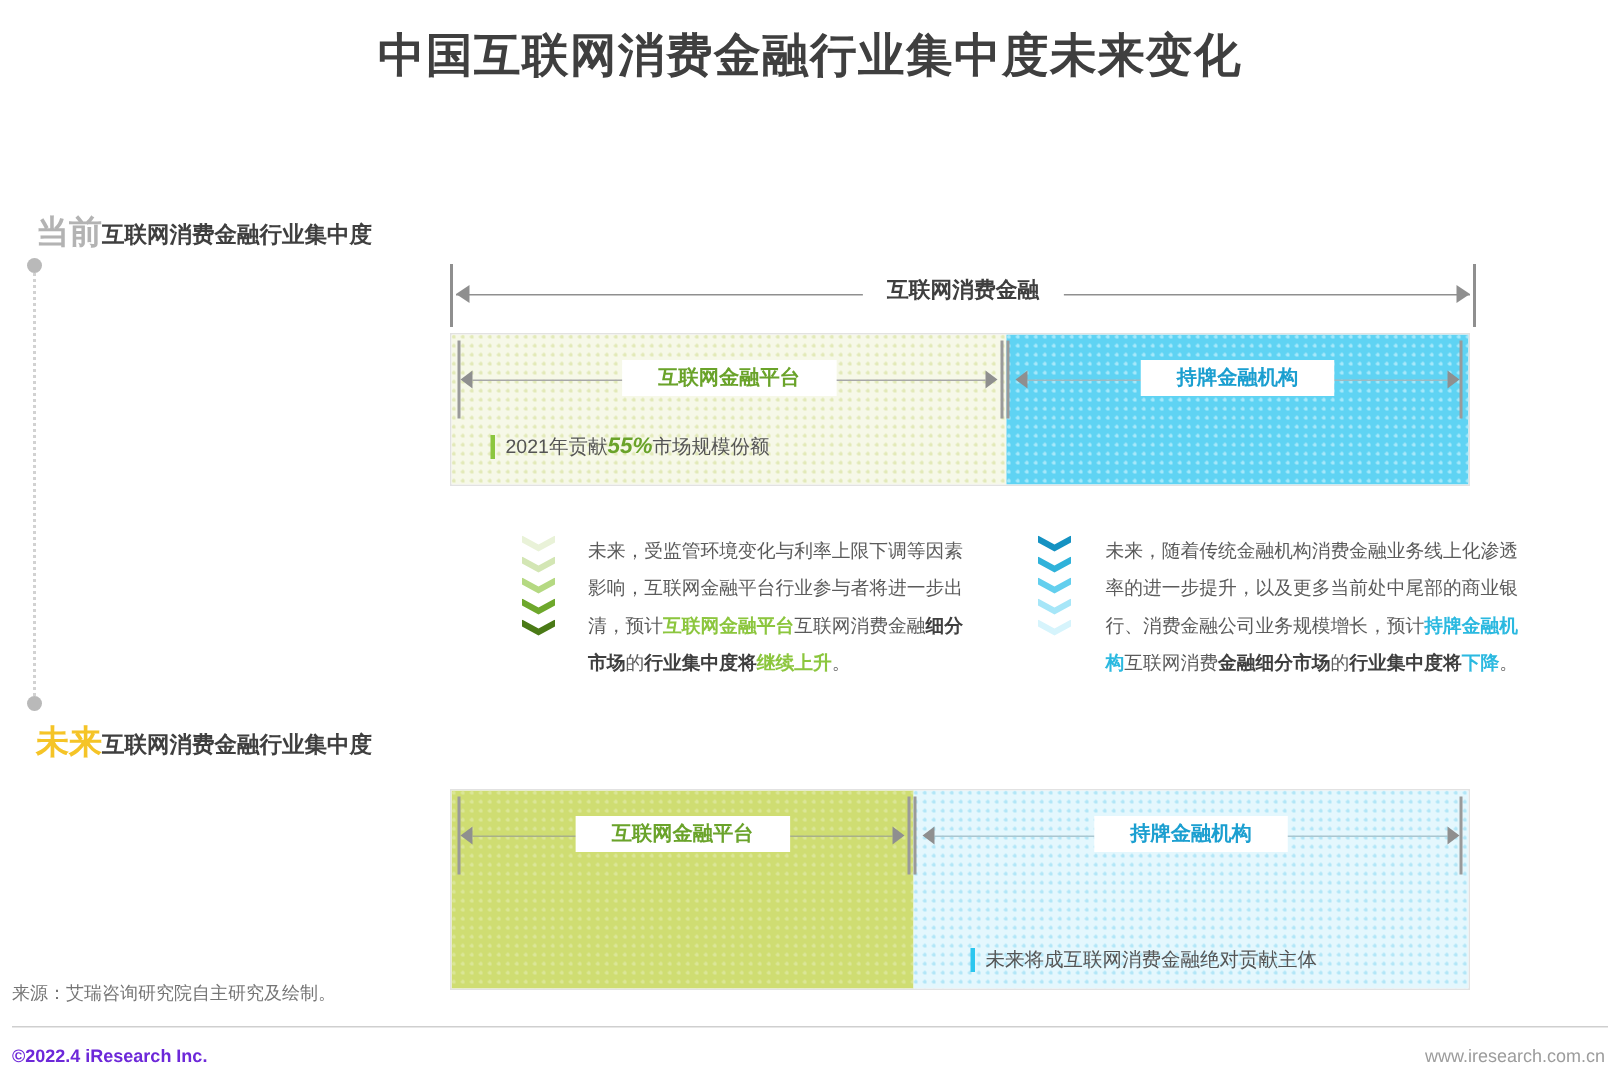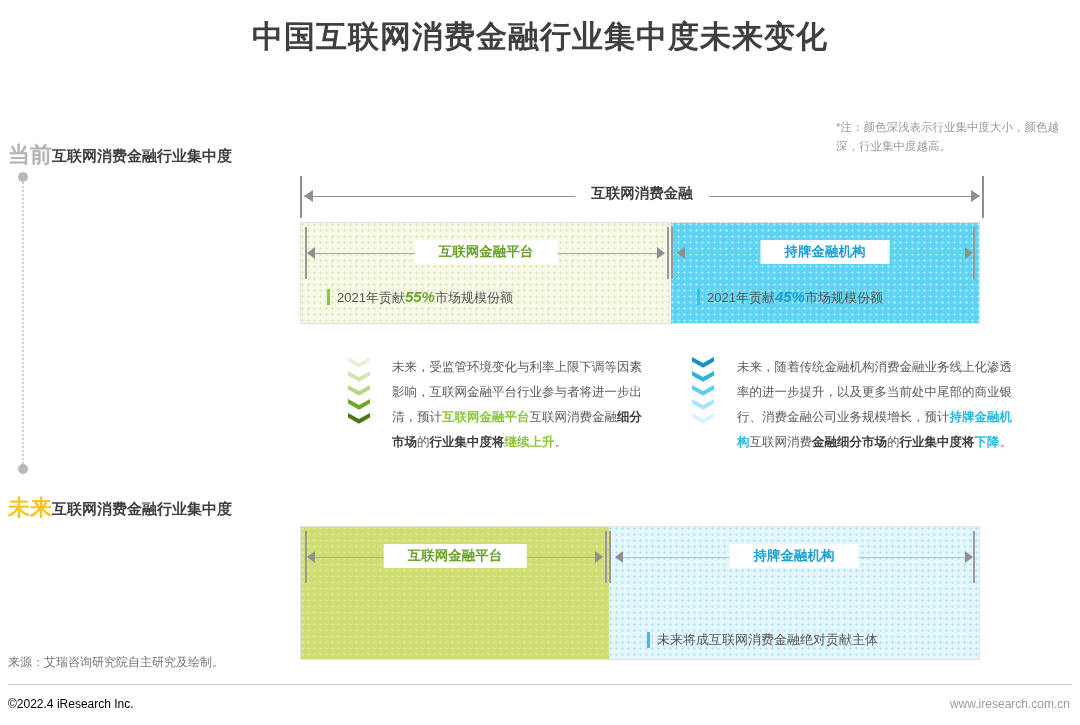--- a/index.html
+++ b/index.html
@@ -22,26 +22,26 @@
   }
 
   
   .note{
     position:absolute;right:16px;top:118px;width:228px;
     font-size:11.5px;line-height:19px;color:#9a9a9a;
     text-align:left;
   }
 
   
-  .sect-head{position:absolute;left:8px;white-space:nowrap;text-align:right;}
+  .sect-head{position:absolute;left:24px;white-space:nowrap;text-align:right;}
   .sect-head .big{font-size:22px;font-weight:bold;vertical-align:-1px;}
   .sect-head .small{font-size:15px;font-weight:bold;color:#3f3f3f;}
   #head-current{top:140px;}
   #head-current .big{color:#b3b3b3;}
-  #head-future{top:480px;margin-top:13px;}
+  #head-future{top:480px;}
   #head-future .big{color:#f5c427;}
 
   
   .timeline{position:absolute;left:18px;top:172px;width:10px;height:302px;}
   .timeline .line{
     position:absolute;left:4px;top:6px;width:0;height:290px;
     border-left:2px dotted #d2d2d2;
   }
   .timeline .dot{
     position:absolute;left:0;width:10px;height:10px;border-radius:50%;
@@ -162,31 +162,30 @@
   .mid-para .k{color:#3f3f3f;font-weight:bold;}
 
   
   .source{
     position:absolute;left:8px;top:654px;
     font-size:12px;color:#757575;
   }
   .rule{
     position:absolute;left:8px;top:684px;width:1064px;height:1px;background:#cfcfcf;
   }
-  .copy{position:absolute;left:8px;top:697px;font-size:12px;color:#000000;}
+  .copy{position:absolute;left:8px;top:697px;font-size:12px;color:#6d28d9;font-weight:bold;}
   .url{position:absolute;right:10px;top:697px;font-size:12px;color:#9c9c9c;}
 </style>
 </head>
 <body>
 
 <div class="slide">
 
   <div class="title">中国互联网消费金融行业集中度未来变化</div>
 
-  <div class="note">*注：颜色深浅表示行业集中度大小，颜色越深，行业集中度越高。</div>
 
   <div class="sect-head" id="head-current">
     <span class="big">当前</span><span class="small">互联网消费金融行业集中度</span>
   </div>
 
   <div class="sect-head" id="head-future">
     <span class="big">未来</span><span class="small">互联网消费金融行业集中度</span>
   </div>
 
   <div class="timeline">
@@ -223,23 +222,20 @@
     <div class="seg" style="left:370px;right:0;">
       <div class="tex tex-blue-dark"></div>
       <div class="seg-end" style="left:0;background:#9a9a9a;"></div>
       <div class="seg-end" style="right:4px;background:#9a9a9a;"></div>
       <div class="seg-arrow">
         <div class="ln" style="background:#9fbac2;"></div>
         <div class="cap-ah l" style="border-right:8px solid #8f8f8f;"></div>
         <div class="cap-ah r" style="border-left:8px solid #8f8f8f;"></div>
       </div>
       <div class="seg-label" style="color:#1b9fd0;">持牌金融机构</div>
-      <div class="seg-note">
-        <span class="bar" style="background:#2bc6ef;"></span><span>2021年贡献</span><i style="color:#1b9fd0;">45%</i><span>市场规模份额</span>
-      </div>
     </div>
 
   </div>
 
   <div class="chevs" id="chev-left">
     <div class="chev" style="background:#e9f2d8;"></div>
     <div class="chev" style="background:#d3e6b4;"></div>
     <div class="chev" style="background:#b5d982;"></div>
     <div class="chev" style="background:#6ea82c;"></div>
     <div class="chev" style="background:#4a7a16;"></div>

